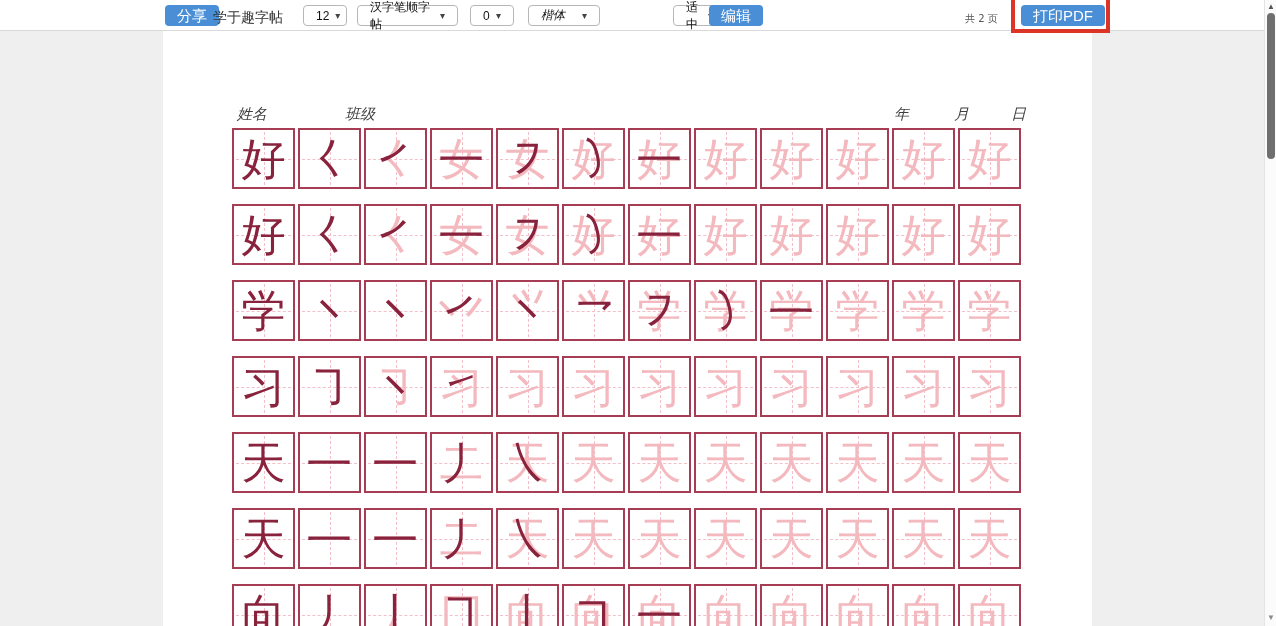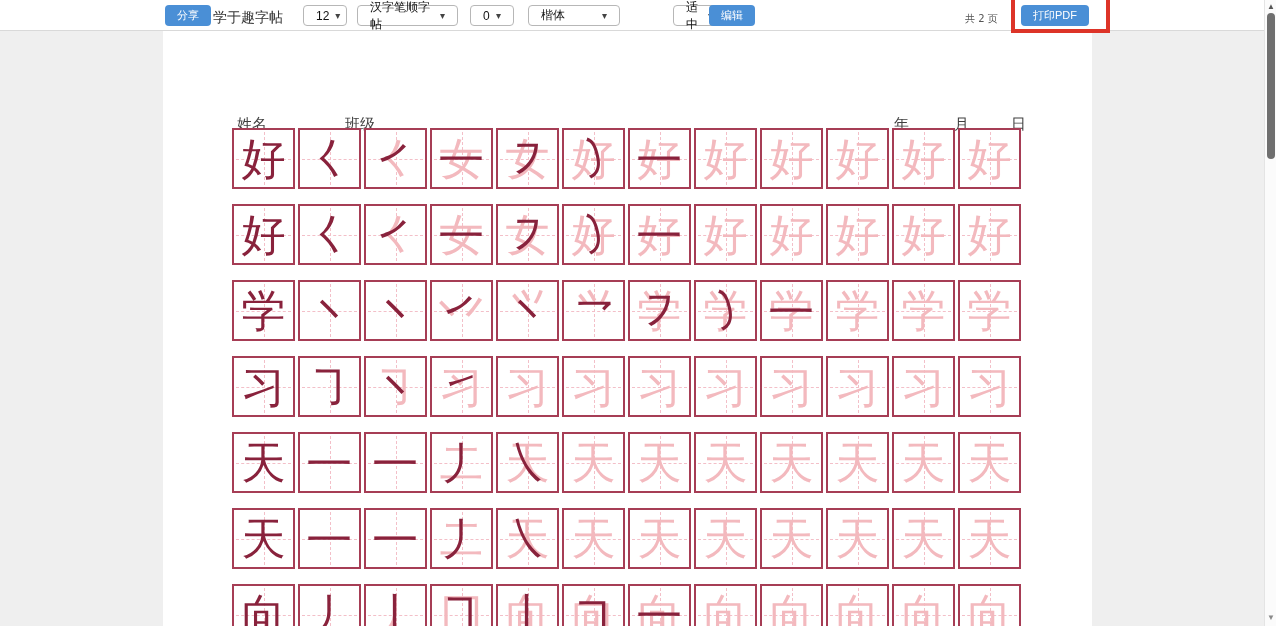--- a/index.html
+++ b/index.html
@@ -5,21 +5,21 @@
   * { margin:0; padding:0; box-sizing:border-box; }
   html,body { width:1276px; height:626px; overflow:hidden; background:#efefef;
               font-family:"Liberation Sans","DejaVu Sans",sans-serif; }
   .cn { font-family:"DejaVu Sans",sans-serif; }
 
   
   .toolbar { position:absolute; left:0; top:0; width:1264px; height:31px;
              background:#ffffff; border-bottom:1px solid #d9d9d9; z-index:5; }
   .tb-abs { position:absolute; top:5px; height:21px; display:flex; align-items:center; }
   .btn { background:#4a8fd6; color:#fff; border:none; border-radius:4px;
-         font-size:11px; padding:0 12px; height:21px; line-height:21px; cursor:pointer; }
+         font-size:15px; padding:0 12px; height:21px; line-height:21px; cursor:pointer; }
   .tb-title { font-size:14px; color:#333; top:7px; }
   .fakeselect { background:#fff; border:1px solid #b7b7b7; border-radius:4px;
                 height:21px; display:flex; align-items:center; justify-content:space-between;
                 padding:0 12px; font-size:12px; color:#111; cursor:pointer; }
   .fakeselect .chev { font-size:10px; color:#444; margin-left:6px; }
   .page-count { font-size:10px; color:#555; top:8px; }
 
   
   .annotation { position:absolute; left:1011px; top:-8px; width:99px; height:41px;
                 border:4px solid #dd3428; z-index:9; pointer-events:none; background:transparent; }
@@ -28,22 +28,22 @@
   .scrollbar { position:absolute; right:0; top:0; width:12px; height:626px;
                background:#fbfbfb; border-left:1px solid #e4e4e4; z-index:6; }
   .sb-arrow { position:absolute; left:0; width:12px; height:12px; font-size:8px;
               color:#565656; text-align:center; line-height:12px; cursor:pointer; }
   .sb-arrow.down { bottom:2px; color:#8a8a8a; }
   .sb-thumb { position:absolute; left:2px; top:13px; width:8px; height:146px;
               background:#6f6f6f; border-radius:4px; cursor:pointer; }
 
   
   .page { position:absolute; left:163px; top:31px; width:929px; height:700px; background:#ffffff; }
-  .sheet-header { position:absolute; left:0; top:84px; width:100%; height:22px;
-                  font-size:15px; color:#3f3f3f; }
+  .sheet-header { position:absolute; left:0; top:74px; width:100%; height:22px;
+                  font-size:15px; color:#3f3f3f;font-style:italic; }
   .sheet-header span { position:absolute; }
   .lbl-name  { left:74px; }
   .lbl-class { left:182px;text-align:right; }
   .lbl-year  { left:731px; }
   .lbl-month { left:791px; }
   .lbl-day   { left:848px; }
 
   
   .grid { position:absolute; left:69px; top:97px;
           display:grid; grid-template-columns:repeat(12,63px); grid-auto-rows:61px;
@@ -74,21 +74,21 @@
   <div class="fakeselect tb-abs cn" style="left:357px; width:101px;">
     <span>汉字笔顺字帖</span>
     <span class="chev">▾</span>
   </div>
 
   <div class="fakeselect tb-abs" style="left:470px; width:44px;">
     <span>0</span>
     <span class="chev">▾</span>
   </div>
 
-  <div class="fakeselect tb-abs cn" style="left:528px; width:92px;">
+  <div class="fakeselect tb-abs cn" style="left:528px; width:72px;font-style:italic;">
     <span>楷体</span>
     <span class="chev">▾</span>
   </div>
 
   <div class="fakeselect tb-abs cn" style="left:640px; width:53px;margin-left:33px;">
     <span>适中</span>
     <span class="chev">▾</span>
   </div>
 
   <button class="btn tb-abs" style="left:709px;">编辑</button>

